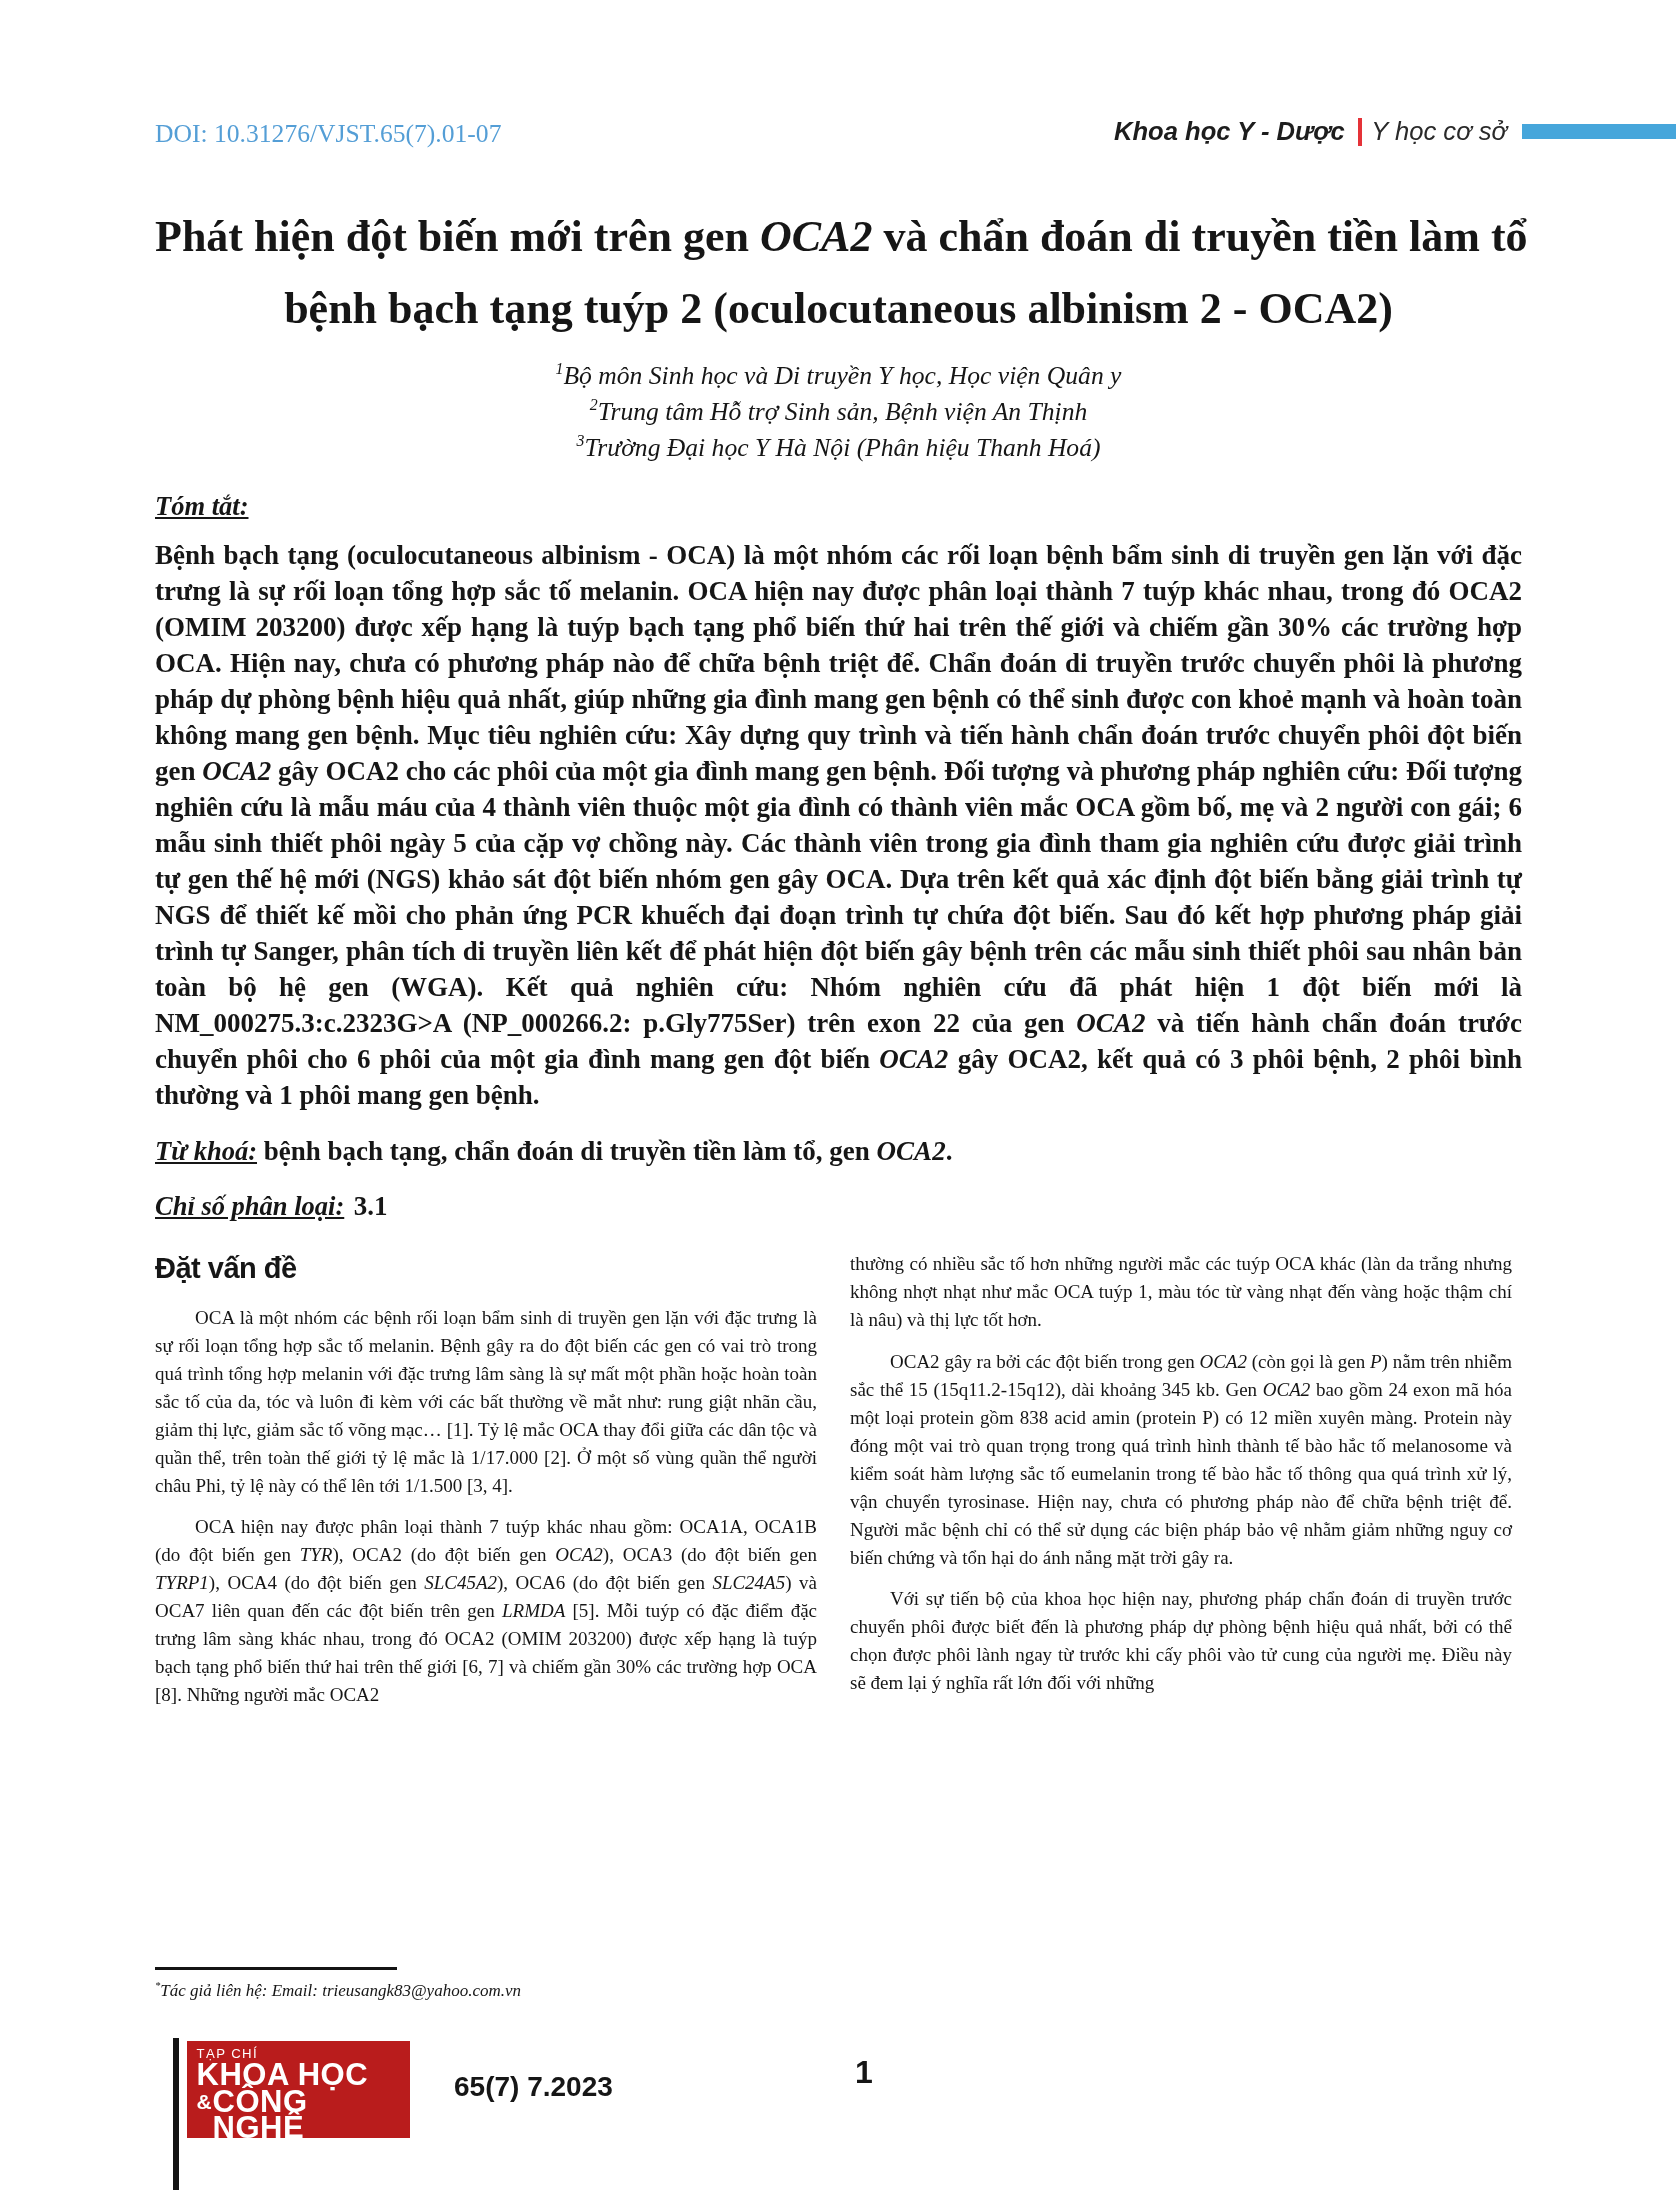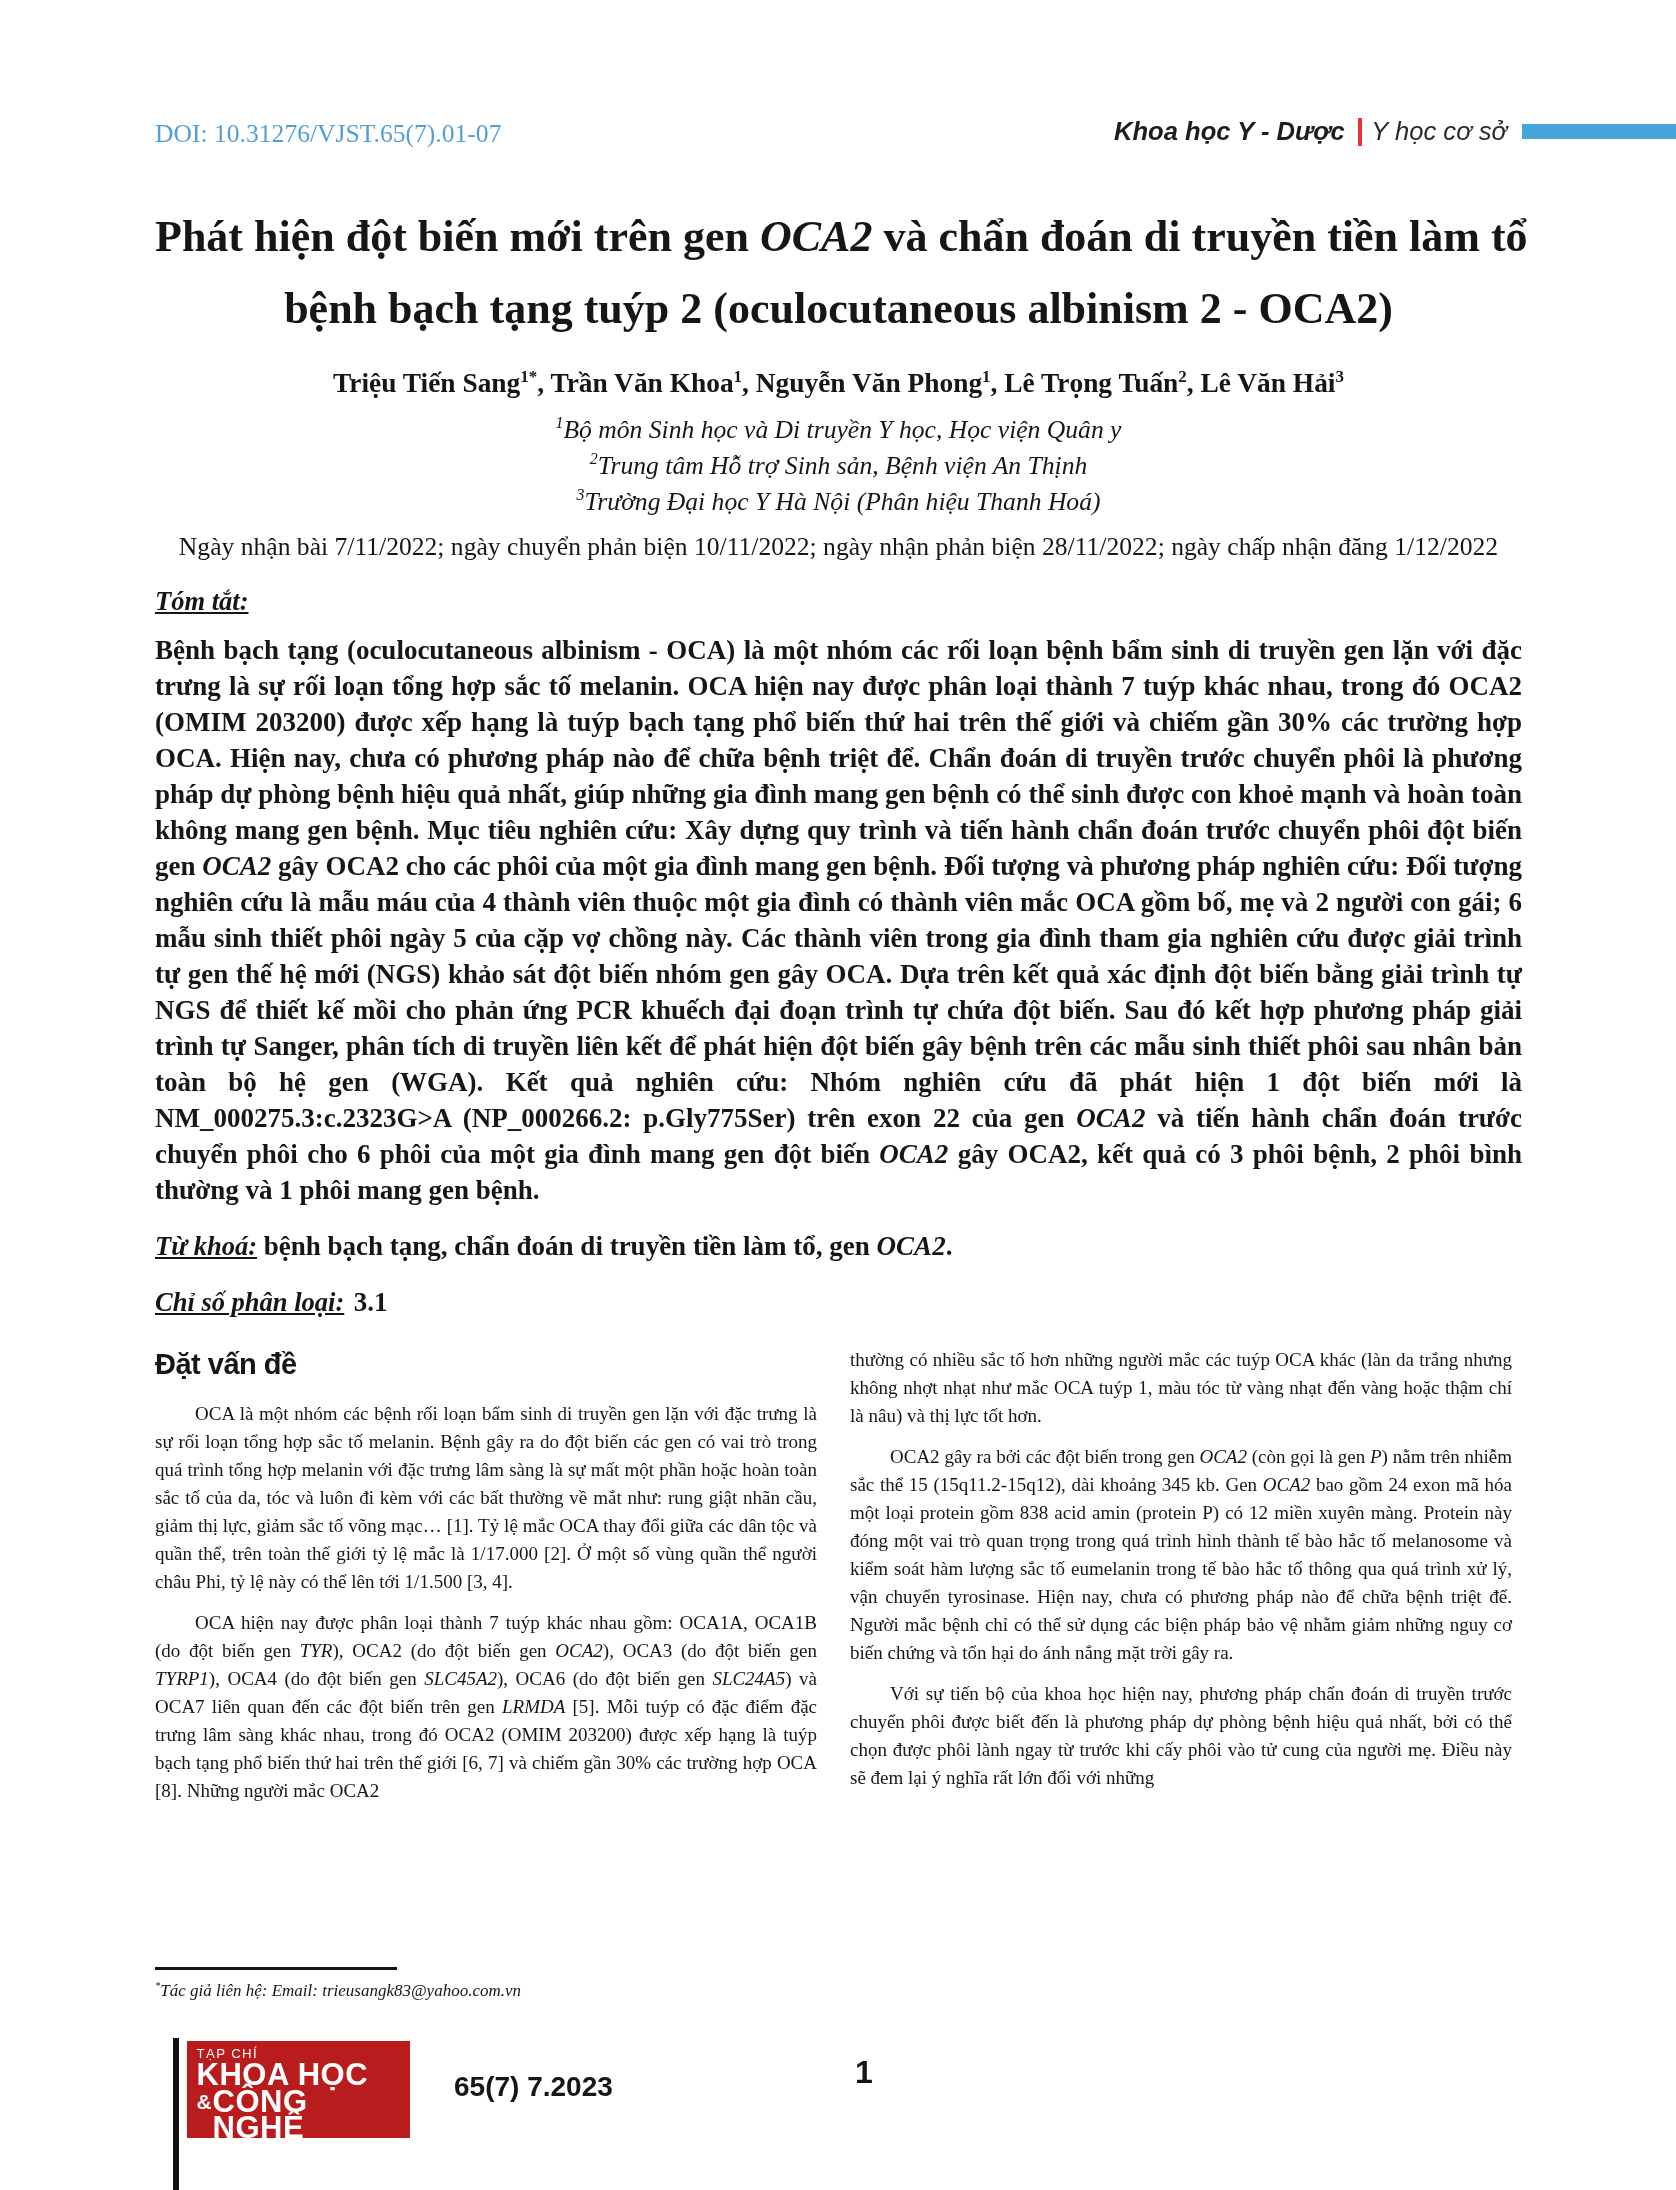--- a/index.html
+++ b/index.html
@@ -67,27 +67,25 @@
   <span class="hdr-bar"></span>
 </div>
 
 <main>
 
   <div class="title">
     <div class="title-line"><span>Phát hiện đột biến mới trên gen </span><span class="it">OCA2</span><span> và chẩn đoán di truyền tiền làm tổ</span></div>
     <div class="title-line">bệnh bạch tạng tuýp 2 (oculocutaneous albinism 2 - OCA2)</div>
   </div>
 
-  <div class="authors"><span>Triệu Tiến Sang</span><span class="sup">1*</span><span>, Trần Văn Khoa</span><span class="sup">1</span><span>, Nguyễn Văn Phong</span><span class="sup">1</span><span>, Lê Trọng Tuấn</span><span class="sup">2</span><span>, Lê Văn Hải</span><span class="sup">3</span></div>
   <div class="affils">
     <div><span class="sup">1</span><span>Bộ môn Sinh học và Di truyền Y học, Học viện Quân y</span></div>
     <div><span class="sup">2</span><span>Trung tâm Hỗ trợ Sinh sản, Bệnh viện An Thịnh</span></div>
     <div><span class="sup">3</span><span>Trường Đại học Y Hà Nội (Phân hiệu Thanh Hoá)</span></div>
   </div>
-  <div class="dates">Ngày nhận bài 7/11/2022; ngày chuyển phản biện 10/11/2022; ngày nhận phản biện 28/11/2022; ngày chấp nhận đăng 1/12/2022</div>
 
   <div class="tomtat">
     <span class="sec-label">Tóm tắt:</span>
   </div>
   <div class="abstract"><span>Bệnh bạch tạng (oculocutaneous albinism - OCA) là một nhóm các rối loạn bệnh bẩm sinh di truyền gen lặn với đặc trưng là sự rối loạn tổng hợp sắc tố melanin. OCA hiện nay được phân loại thành 7 tuýp khác nhau, trong đó OCA2 (OMIM 203200) được xếp hạng là tuýp bạch tạng phổ biến thứ hai trên thế giới và chiếm gần 30% các trường hợp OCA. Hiện nay, chưa có phương pháp nào để chữa bệnh triệt để. Chẩn đoán di truyền trước chuyển phôi là phương pháp dự phòng bệnh hiệu quả nhất, giúp những gia đình mang gen bệnh có thể sinh được con khoẻ mạnh và hoàn toàn không mang gen bệnh. Mục tiêu nghiên cứu: Xây dựng quy trình và tiến hành chẩn đoán trước chuyển phôi đột biến gen </span><span class="it">OCA2</span><span> gây OCA2 cho các phôi của một gia đình mang gen bệnh. Đối tượng và phương pháp nghiên cứu: Đối tượng nghiên cứu là mẫu máu của 4 thành viên thuộc một gia đình có thành viên mắc OCA gồm bố, mẹ và 2 người con gái; 6 mẫu sinh thiết phôi ngày 5 của cặp vợ chồng này. Các thành viên trong gia đình tham gia nghiên cứu được giải trình tự gen thế hệ mới (NGS) khảo sát đột biến nhóm gen gây OCA. Dựa trên kết quả xác định đột biến bằng giải trình tự NGS để thiết kế mồi cho phản ứng PCR khuếch đại đoạn trình tự chứa đột biến. Sau đó kết hợp phương pháp giải trình tự Sanger, phân tích di truyền liên kết để phát hiện đột biến gây bệnh trên các mẫu sinh thiết phôi sau nhân bản toàn bộ hệ gen (WGA). Kết quả nghiên cứu: Nhóm nghiên cứu đã phát hiện 1 đột biến mới là NM_000275.3:c.2323G&gt;A (NP_000266.2: p.Gly775Ser) trên exon 22 của gen </span><span class="it">OCA2</span><span> và tiến hành chẩn đoán trước chuyển phôi cho 6 phôi của một gia đình mang gen đột biến </span><span class="it">OCA2</span><span> gây OCA2, kết quả có 3 phôi bệnh, 2 phôi bình thường và 1 phôi mang gen bệnh.</span></div>
 
   <div class="kw">
     <span class="sec-label">Từ khoá:</span><span class="kw-text"><span> bệnh bạch tạng, chẩn đoán di truyền tiền làm tổ, gen </span><span class="it">OCA2</span><span>.</span></span>
   </div>
   <div class="cls">

